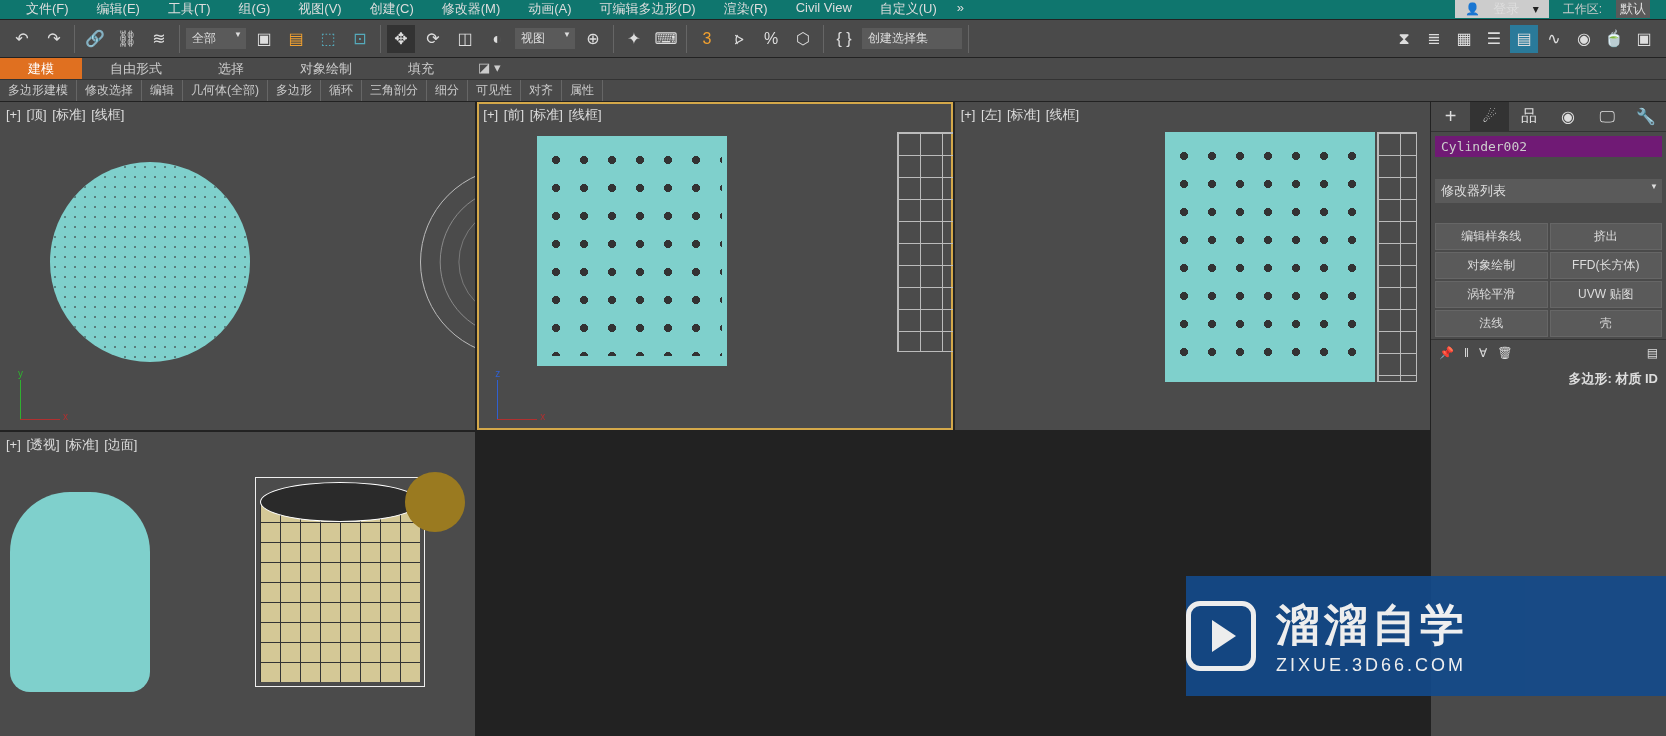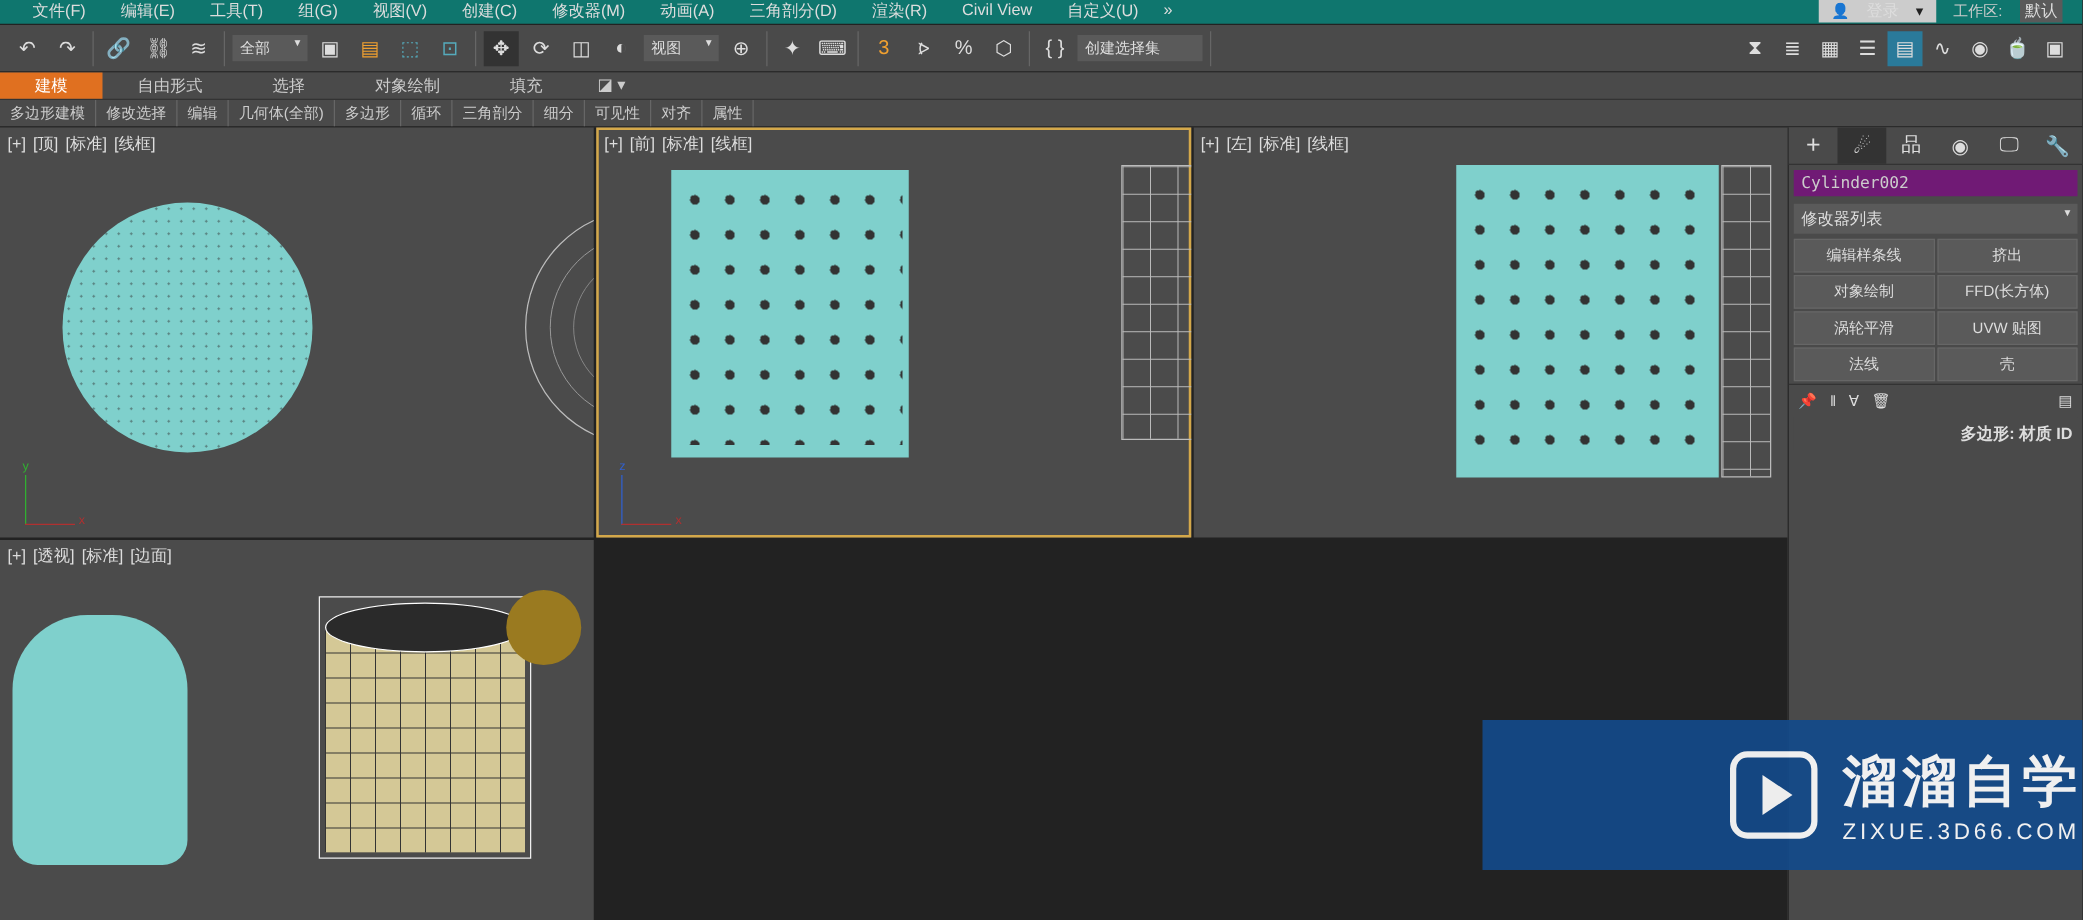--- a/index.html
+++ b/index.html
@@ -72,53 +72,53 @@
 .cyl-box { position:absolute; border:1px solid #eee; width:170px; height:210px; top:45px; left:255px;}
 .sun { position:absolute; width:60px; height:60px; border-radius:50%; background:#9a7a20; top:40px; right:10px;}
 
 
 .rpanel { width: 236px; background: #4a4a4a; border-left: 1px solid #222; display: flex; flex-direction: column; }
 .rpanel-tabs { display: flex; height: 30px; background: #4a4a4a; border-bottom: 1px solid #333; }
 .rpanel-tabs .t { flex: 1; display: flex; align-items: center; justify-content: center; color: #ddd; font-size: 16px; }
 .rpanel-tabs .t.plus { color: #ddd; font-size: 20px;}
 .rpanel-tabs .t.sel { background: #333;}
 .name-box { margin: 4px; background: #701a75; color: #ccc; padding: 3px 6px; font-family: monospace; font-size: 13px; }
-.mod-list { margin: 2px 4px; background: #5a5a5a; color: #ddd; padding: 3px 6px; font-size: 13px; position: relative;}
+.mod-list { margin: 18px 4px; background: #5a5a5a; color: #ddd; padding: 3px 6px; font-size: 13px; position: relative;}
 .mod-list::after { content:"▼"; position:absolute; right:4px; font-size:8px;}
 .btn-grid { display: grid; grid-template-columns: 1fr 1fr; gap: 2px; margin: 2px 4px; }
 .btn-grid button { background: #5a5a5a; color: #ddd; border: 1px solid #666; padding: 4px 2px; font-size: 12px; cursor: pointer; }
 .stack { margin: 4px; border: 1px solid #333; background: #4a4a4a; flex: 1; min-height: 120px; }
 .stack-item { background: #5a5a5a; color: #ddd; padding: 3px 6px; font-size: 13px; border-bottom: 1px solid #444; }
 .stack-item::before { content: "▸ "; }
 .stack-icons { display: flex; gap: 10px; padding: 6px 8px; color: #ddd; border-top:1px solid #333;}
 .stack-icons .sp { margin-left:auto;}
 .rollout { margin: 0 4px 4px; background: #4a4a4a; }
 .rollout-h { font-weight: bold; font-size: 13px; color: #ddd; padding: 4px; text-align: right;}
 
 
-.watermark { position: absolute; right: 0; bottom: 40px; width: 480px; height: 120px; background: #134a8a; display: flex; align-items: center; justify-content: flex-end; gap: 20px; opacity: 0.92; }
+.watermark { position: absolute; right: 0; bottom: 40px; width: 480px; height: 120px; background: #134a8a; display: flex; align-items: center; justify-content: flex-start; gap: 20px; opacity: 0.92; }
 .watermark .play { width: 70px; height: 70px; border: 5px solid #fff; border-radius: 14px; display: flex; align-items: center; justify-content: center; }
 .watermark .play div { width: 0; height: 0; border-left: 24px solid #fff; border-top: 16px solid transparent; border-bottom: 16px solid transparent; margin-left: 6px;}
 .watermark .txt { color: #fff; }
 .watermark .txt .big { font-size: 44px; font-weight: bold; letter-spacing: 4px;}
 .watermark .txt .url { font-size: 18px; letter-spacing: 3px; }
 </style>
 </head>
 <body>
 
 <div class="menubar">
   <span>文件(F)</span>
   <span>编辑(E)</span>
   <span>工具(T)</span>
   <span>组(G)</span>
   <span>视图(V)</span>
   <span>创建(C)</span>
   <span>修改器(M)</span>
   <span>动画(A)</span>
-  <span>三角剖分(D)</span>
+  <span>可编辑多边形(D)</span>
   <span>渲染(R)</span>
   <span>Civil View</span>
   <span>自定义(U)</span>
   <span style="padding:0 2px">»</span>
   <div class="right">
     <div class="login-box">👤 <span>登录</span> ▾</div>
     <span class="workspace">工作区:</span>
     <span class="ws-val">默认</span>
   </div>
 </div>

